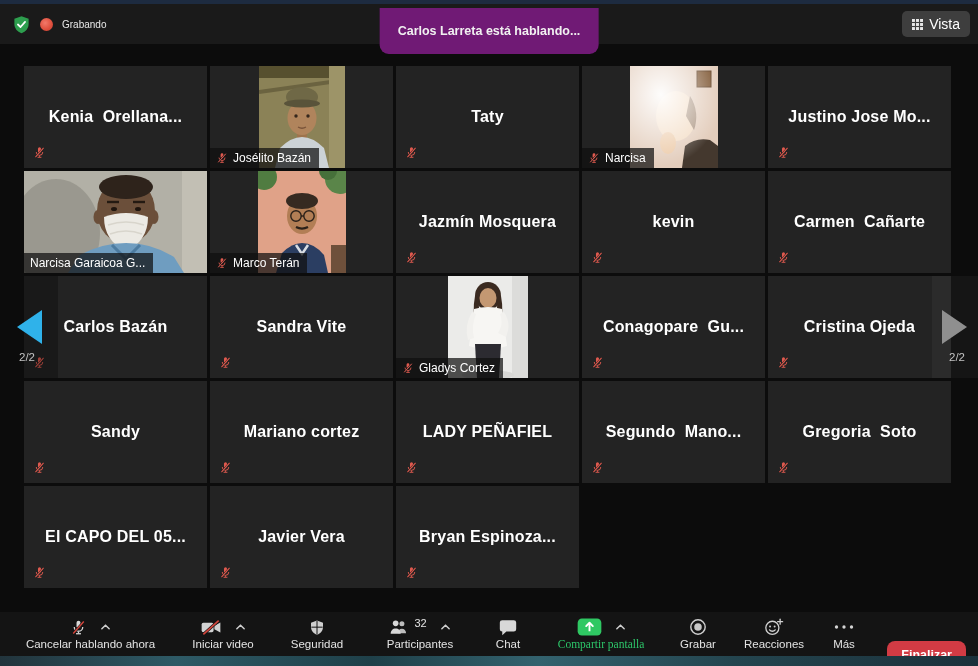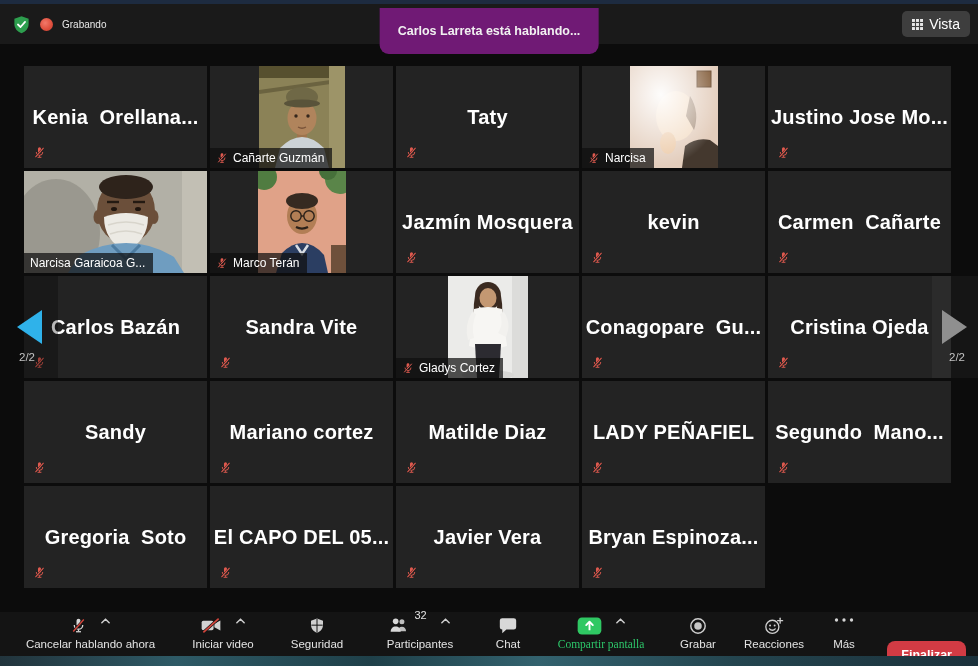--- a/index.html
+++ b/index.html
@@ -19,21 +19,21 @@
           padding:0 18px;background:#701a75;border-radius:0 0 9px 9px;color:#f1f1f1;font-size:12.5px;font-weight:600;}
   .vista-btn{position:absolute;right:8px;top:7px;height:26px;display:flex;align-items:center;gap:6px;
              background:#3e3e3e;border-radius:5px;padding:0 10px;color:#fff;font-size:14px;cursor:default;}
   .vista-btn svg{width:11px;height:11px;}
 
   
   .grid{position:absolute;left:24px;top:66px;width:927px;display:grid;
         grid-template-columns:repeat(5,183px);grid-auto-rows:102px;gap:3px;}
   .tile{position:relative;background:#232323;overflow:hidden;}
   .tile-name{position:absolute;inset:0;display:flex;align-items:center;justify-content:center;
-             color:#fff;font-size:20px;font-weight:600;white-space:pre;letter-spacing:.2px;}
+             color:#fff;font-size:16px;font-weight:600;white-space:pre;letter-spacing:.2px;}
   .mic-tile{position:absolute;left:9px;bottom:9px;width:13px;height:13px;color:#e05a4f;}
   .vid{position:absolute;top:0;bottom:0;left:50%;transform:translateX(-50%);height:102px;display:block;}
   .vid-full{position:absolute;inset:0;width:183px;height:102px;display:block;}
   .vlabel{position:absolute;left:0;bottom:0;display:flex;align-items:center;gap:5px;max-width:96%;
           background:rgba(15,15,15,.72);padding:3px 8px 3px 6px;color:#fff;font-size:12px;white-space:pre;}
   .vlabel .mic-sm{width:12px;height:12px;color:#e05a4f;flex:0 0 auto;}
 
   
   .page-shade-left{position:absolute;left:24px;top:276px;width:34px;height:102px;background:rgba(0,0,0,.28);}
   .page-shade-right{position:absolute;right:0;top:276px;width:46px;height:102px;background:rgba(255,255,255,.04);}
@@ -41,21 +41,21 @@
               border-top:17px solid transparent;border-bottom:17px solid transparent;border-right:25px solid #2fb2ea;}
   .arrow-right{position:absolute;right:11px;top:310px;width:0;height:0;
                border-top:17px solid transparent;border-bottom:17px solid transparent;border-left:25px solid #8f8f8f;}
   .page-num-left{position:absolute;left:19px;top:351px;color:#c3c3c3;font-size:11.5px;}
   .page-num-right{position:absolute;right:13px;top:351px;color:#c3c3c3;font-size:11.5px;}
 
   
   .toolbar{position:absolute;left:0;top:612px;width:978px;height:44px;background:#141414;
            display:flex;align-items:stretch;padding-left:8px;}
   .tb-item{display:flex;flex-direction:column;align-items:center;justify-content:center;gap:2px;cursor:default;}
-  .tb-icons{display:flex;align-items:flex-start;gap:13px;height:20px;}
+  .tb-icons{display:flex;align-items:center;gap:13px;height:20px;}
   .tb-label{font-size:11.5px;color:#e3e3e3;line-height:1;}
   .tb-label.green{color:#2dc76a;font-family:Liberation Serif, serif;}
   .chev{width:11px;height:8px;color:#cfcfcf;}
   .count{font-size:11px;color:#e3e3e3;margin:-8px 0 0 -8px;}
   .end-btn{align-self:center;margin-left:auto;margin-right:12px;background:#d23b44;color:#fff;
            font-size:12.5px;font-weight:700;padding:7px 14px;border-radius:8px;margin-top:42px;}
 
   
   .bottom-strip{position:absolute;left:0;top:656px;width:978px;height:10px;
     background:linear-gradient(90deg,#22343c 0%,#2e5a66 18%,#1f4049 38%,#33626e 55%,#24454f 75%,#1b313b 100%);}
@@ -131,21 +131,21 @@
           <circle cx="49" cy="50" r="1.7" fill="#35271c"></circle>
         <path d="M39 61 q4 2.5 8 0" stroke="#7a543a" stroke-width="1.4" fill="none"></path>
         <ellipse cx="43" cy="31" rx="16" ry="10" fill="#6f6846"></ellipse>
         <ellipse cx="43" cy="37.5" rx="18" ry="4" fill="#59533a"></ellipse>
         <path d="M16 102 L21 82 Q32 71 43 71 Q54 71 65 82 L70 102 Z" fill="#ccd2d6"></path>
       </svg>
       <div class="vlabel">
         <svg class="mic-sm">
             <use href="#micmute"></use>
           </svg>
-        <span>Cañarte Guzmán</span>
+        <span>Josélito Bazán</span>
       </div>
     </div>
 
     <div class="tile">
       <div class="tile-name">Taty</div>
       <svg class="mic-tile">
           <use href="#micmute"></use>
         </svg>
     </div>
 
@@ -305,26 +305,20 @@
           <use href="#micmute"></use>
         </svg>
     </div>
     <div class="tile">
       <div class="tile-name">Mariano cortez</div>
       <svg class="mic-tile">
           <use href="#micmute"></use>
         </svg>
     </div>
     <div class="tile">
-      <div class="tile-name">Matilde Diaz</div>
-      <svg class="mic-tile">
-          <use href="#micmute"></use>
-        </svg>
-    </div>
-    <div class="tile">
       <div class="tile-name">LADY PEÑAFIEL</div>
       <svg class="mic-tile">
           <use href="#micmute"></use>
         </svg>
     </div>
     <div class="tile">
       <div class="tile-name">Segundo  Mano...</div>
       <svg class="mic-tile">
           <use href="#micmute"></use>
         </svg>

